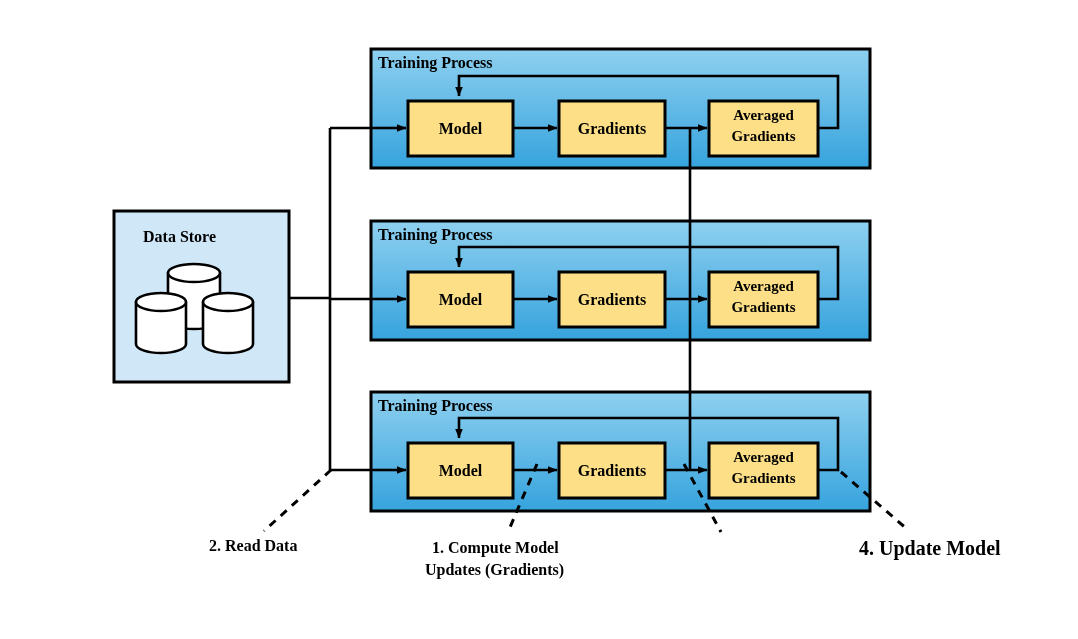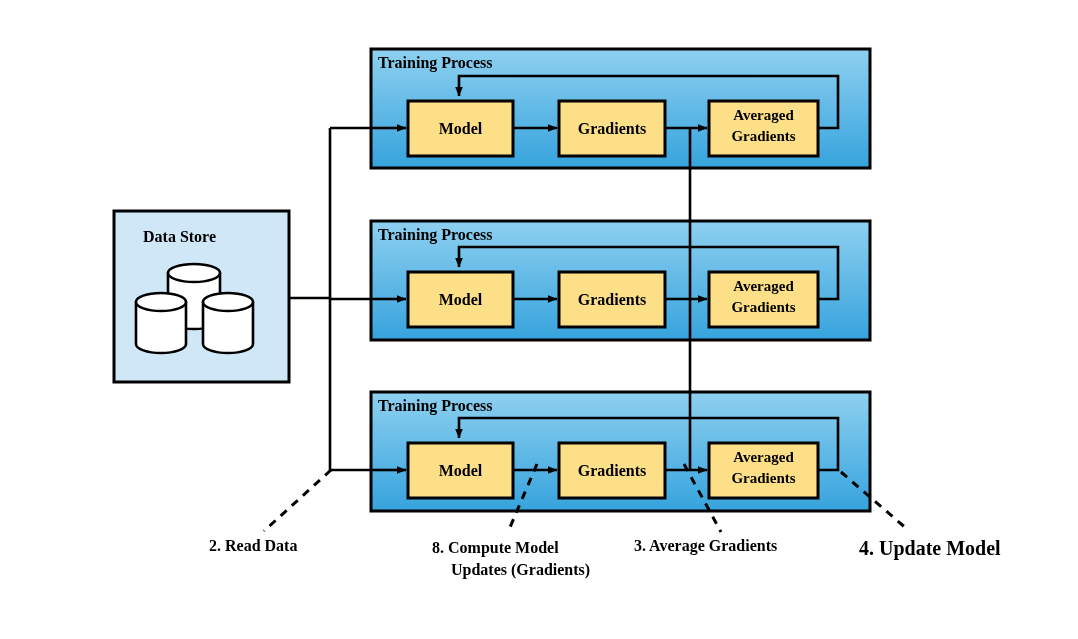--- a/index.html
+++ b/index.html
@@ -146,20 +146,19 @@
   <div class="lbl" style="left:709px;top:299px;width:109px;text-align:center;font-size:15px;">Gradients</div>
 
   <div class="lbl" style="left:378px;top:397px;font-size:16px;">Training Process</div>
   <div class="lbl" style="left:408px;top:462px;width:105px;text-align:center;font-size:16px;">Model</div>
   <div class="lbl" style="left:559px;top:462px;width:106px;text-align:center;font-size:16px;">Gradients</div>
   <div class="lbl" style="left:709px;top:449px;width:109px;text-align:center;font-size:15px;">Averaged</div>
   <div class="lbl" style="left:709px;top:470px;width:109px;text-align:center;font-size:15px;">Gradients</div>
 
   <div class="lbl" style="left:209px;top:537px;font-size:16px;">2. Read Data</div>
 
-  <div class="lbl" style="left:432px;top:539px;font-size:16px;">8. Compute Model</div>
-  <div class="lbl" style="left:425px;top:561px;font-size:16px;margin-left:26px;">Updates (Gradients)</div>
+  <div class="lbl" style="left:432px;top:539px;font-size:16px;">1. Compute Model</div>
+  <div class="lbl" style="left:425px;top:561px;font-size:16px;">Updates (Gradients)</div>
 
-  <div class="lbl" style="left:634px;top:537px;font-size:16px;">3. Average Gradients</div>
 
   <div class="lbl" style="left:859px;top:537px;font-size:20px;">4. Update Model</div>
 
 </div>
 
 </body></html>

